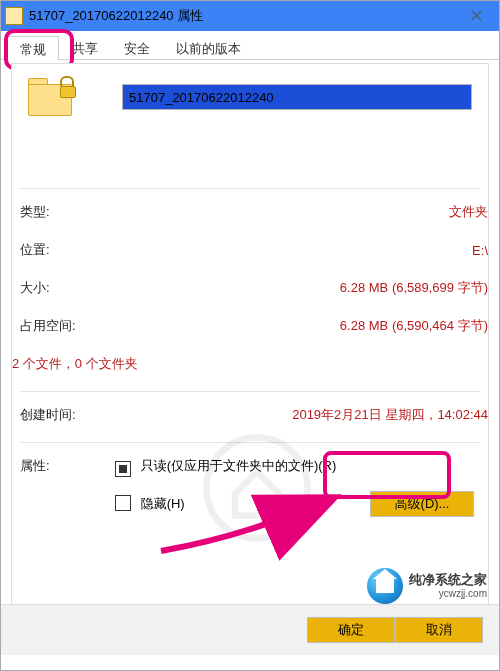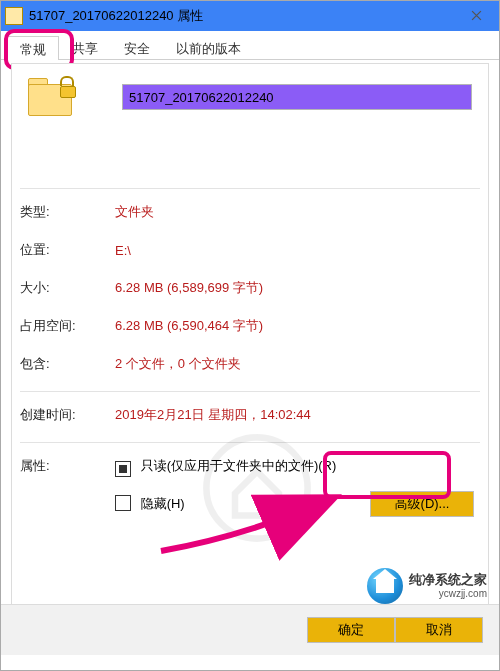--- a/index.html
+++ b/index.html
@@ -7,30 +7,30 @@
   .titlebar{height:30px;display:flex;align-items:center;padding:0 0;background:#3b82f6;position:relative;}
   .titlebar .ticon{width:16px;height:16px;margin:0 6px 0 4px;border:1px solid #b08b00;background:#ffe9a8;}
   .titlebar .ttext{font-size:13px;}
   .titlebar .closebtn{position:absolute;right:0;top:0;width:45px;height:28px;display:flex;align-items:center;justify-content:center;color:#888;cursor:pointer;}
   .titlebar .closebtn svg{width:11px;height:11px;}
   .tabs{display:flex;align-items:flex-end;height:28px;padding:0 6px;border-bottom:1px solid #cfcfcf;position:relative;}
   .tab{padding:4px 12px 0 12px;height:24px;box-sizing:border-box;border:1px solid transparent;border-bottom:none;font-size:13px;color:#333;cursor:pointer;}
   .tab.active{background:#fff;border-color:#cfcfcf;position:relative;top:1px;}
   .hl1{position:absolute;left:3px;top:28px;width:62px;height:33px;border:4px solid #e6007a;border-radius:10px;pointer-events:none;}
   .content{position:absolute;left:10px;right:10px;top:62px;bottom:56px;border:1px solid #dcdcdc;background:#fff;box-sizing:border-box;}
-  .row{display:flex;align-items:center;}
+  .row{display:flex;align-items:center;justify-content:space-between;}
   .lbl{width:95px;padding-left:8px;font-size:13px;color:#222;}
   .val{font-size:13px;color:#b91c1c;}
   .foldericon{width:44px;height:40px;margin:14px 0 0 16px;position:relative;}
   .foldericon .back{position:absolute;left:0;top:6px;width:42px;height:30px;background:#ffe08a;border:1px solid #d6a82b;border-radius:2px;}
   .foldericon .tab2{position:absolute;left:0;top:0;width:18px;height:10px;background:#ffe08a;border:1px solid #d6a82b;border-radius:2px 2px 0 0;}
   .foldericon .lock{position:absolute;right:-2px;top:-2px;width:14px;height:16px;}
   .foldericon .lock .shk{width:10px;height:8px;border:2px solid #b08b00;border-bottom:none;border-radius:6px 6px 0 0;margin:0 auto;}
   .foldericon .lock .body{width:14px;height:10px;background:#f4c430;border:1px solid #b08b00;border-radius:2px;}
-  .nameinput{position:absolute;left:110px;top:20px;right:16px;height:26px;box-sizing:border-box;border:1px solid #b5b5b5;background:#8b5cf6;padding:0 6px;font:inherit;outline:none;}
+  .nameinput{position:absolute;left:110px;top:20px;right:16px;height:26px;box-sizing:border-box;border:1px solid #b5b5b5;background:#1d4ed8;padding:0 6px;font:inherit;outline:none;}
   .sep{height:1px;background:#e3e3e3;margin:0 8px;}
   .checkbox{width:14px;height:14px;border:1px solid #333;display:inline-flex;align-items:center;justify-content:center;margin-right:6px;vertical-align:-3px;}
   .checkbox .fill{width:8px;height:8px;background:#333;}
   .btn{display:inline-flex;align-items:center;justify-content:center;height:26px;min-width:88px;padding:0 14px;background:#eab308;border:1px solid #bdbdbd;font:inherit;cursor:pointer;box-sizing:border-box;}
   .hl2{position:absolute;border:4px solid #e6007a;border-radius:8px;pointer-events:none;left:322px;top:450px;width:120px;height:40px;}
   .arrow{position:absolute;left:155px;top:490px;pointer-events:none;}
   .dialogbtns{position:absolute;left:0;right:0;bottom:15px;height:50px;border-top:1px solid #dcdcdc;background:#f1f1f1;display:flex;align-items:center;justify-content:flex-end;padding-right:16px;gap:0;}
   .watermark{position:absolute;right:8px;bottom:60px;width:124px;height:48px;display:flex;align-items:center;gap:6px;opacity:0.92;pointer-events:none;}
   .watermark .logo{width:36px;height:36px;border-radius:50%;background:radial-gradient(circle at 35% 30%, #66d3ff 0%, #0a84d6 60%, #055a94 100%);display:flex;align-items:center;justify-content:center;}
   .watermark .logo .house{width:18px;height:14px;background:#fff;position:relative;}
@@ -91,21 +91,20 @@
     </div>
     <div class="row" style="margin-top:20px">
       <div class="lbl">大小:</div>
       <div class="val">6.28 MB (6,589,699 字节)</div>
     </div>
     <div class="row" style="margin-top:20px">
       <div class="lbl">占用空间:</div>
       <div class="val">6.28 MB (6,590,464 字节)</div>
     </div>
     <div class="row" style="margin-top:20px">
-      <div class="lbl">包含:</div>
       <div class="val">2 个文件，0 个文件夹</div>
     </div>
 
     <div class="sep" style="margin-top:18px"></div>
 
     <div class="row" style="margin-top:14px">
       <div class="lbl">创建时间:</div>
       <div class="val">2019年2月21日 星期四，14:02:44</div>
     </div>
 

